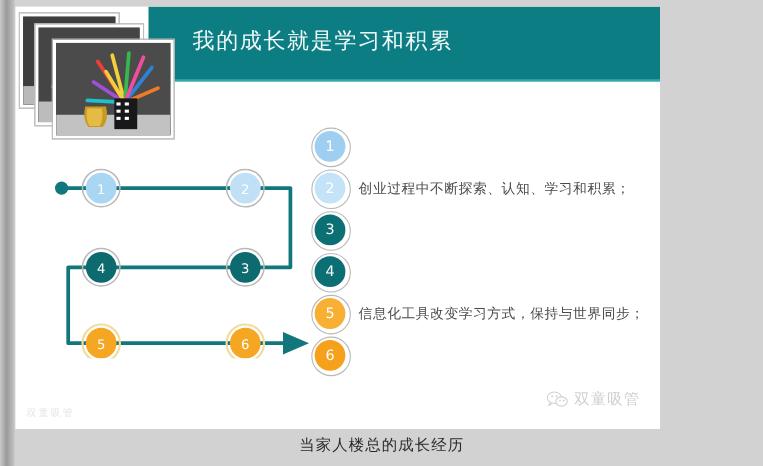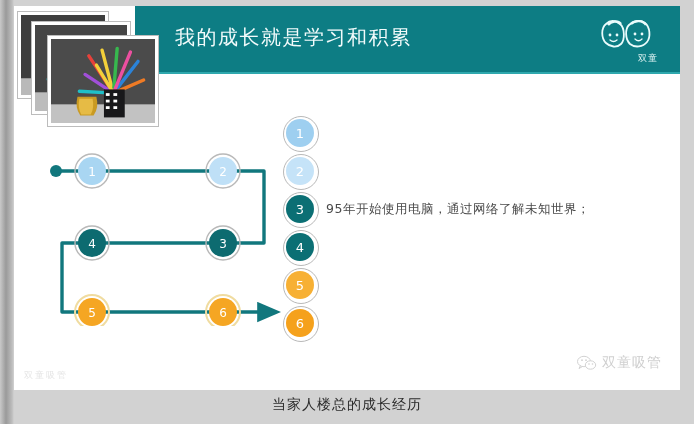--- a/index.html
+++ b/index.html
@@ -19,21 +19,21 @@
   
   .frame-border {
     position: absolute;
     left: 0; top: 0; width: 694px; height: 424px;
     background: linear-gradient(90deg,#c9c9c9 0px,#9a9a9a 6px,#bdbdbd 12px,#d2d2d2 14px);
   }
 
   .slide-canvas {
     position: absolute;
     left: 14px; top: 6px;
-    width: 666px; height: 384px;
+    width: 586px; height: 384px;
     background: #ffffff;
     overflow: hidden;
   }
 
   
   .header-bar {
     position: absolute;
     left: 121px; top: 0px;
     width: 545px; height: 68px;
     background: #0d7d84;
@@ -303,33 +303,34 @@
     </div>
 
     <div class="item-list">
 
       <div class="list-item">
         <span class="badge" style="background:#9ecff0">1</span>
       </div>
 
       <div class="list-item">
         <span class="badge" style="background:#c5e3f8">2</span>
+        <span class="item-text">创业过程中不断探索、认知、学习和积累；</span>
       </div>
 
       <div class="list-item">
         <span class="badge" style="background:#0b6f74">3</span>
-        <span class="item-text">95年开始使用电脑，通过网络了解未知世界；</span>
       </div>
 
       <div class="list-item">
         <span class="badge" style="background:#0b6f74">4</span>
       </div>
 
       <div class="list-item">
         <span class="badge" style="background:#f7b034;border-color:#ecd89a">5</span>
+        <span class="item-text">信息化工具改变学习方式，保持与世界同步；</span>
       </div>
 
       <div class="list-item">
         <span class="badge" style="background:#f5a11c;border-color:#ecd89a">6</span>
       </div>
     </div>
 
     <div class="wechat-mark">
       <svg width="20" height="16" viewBox="0 0 20 16">
         <ellipse cx="7" cy="6.5" rx="6.5" ry="5.2" fill="none" stroke="#8e8e8e" stroke-width="1"></ellipse>

